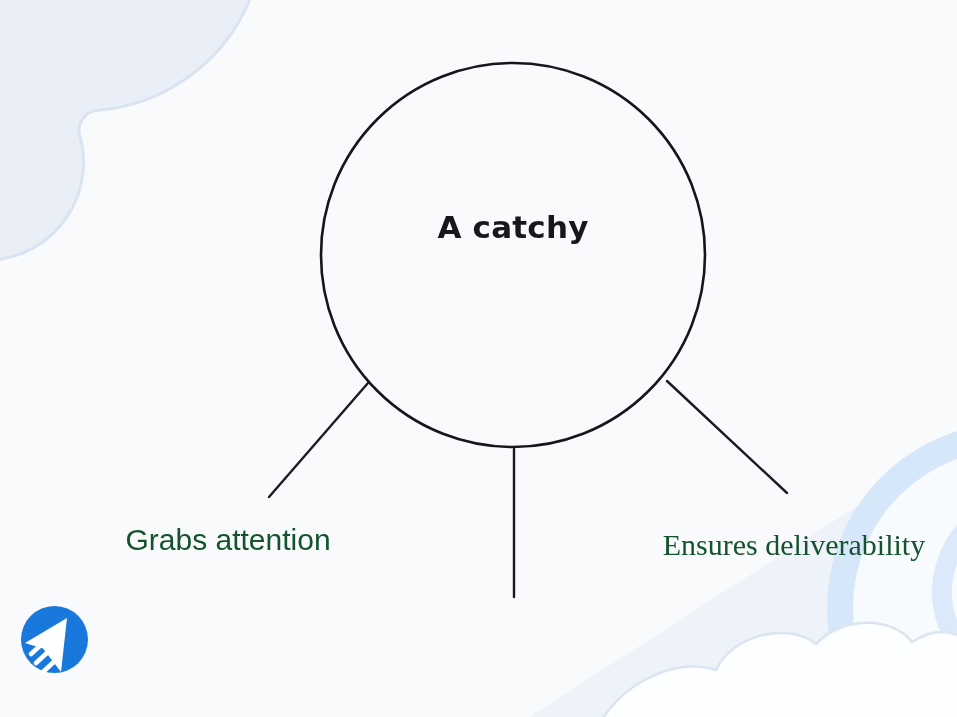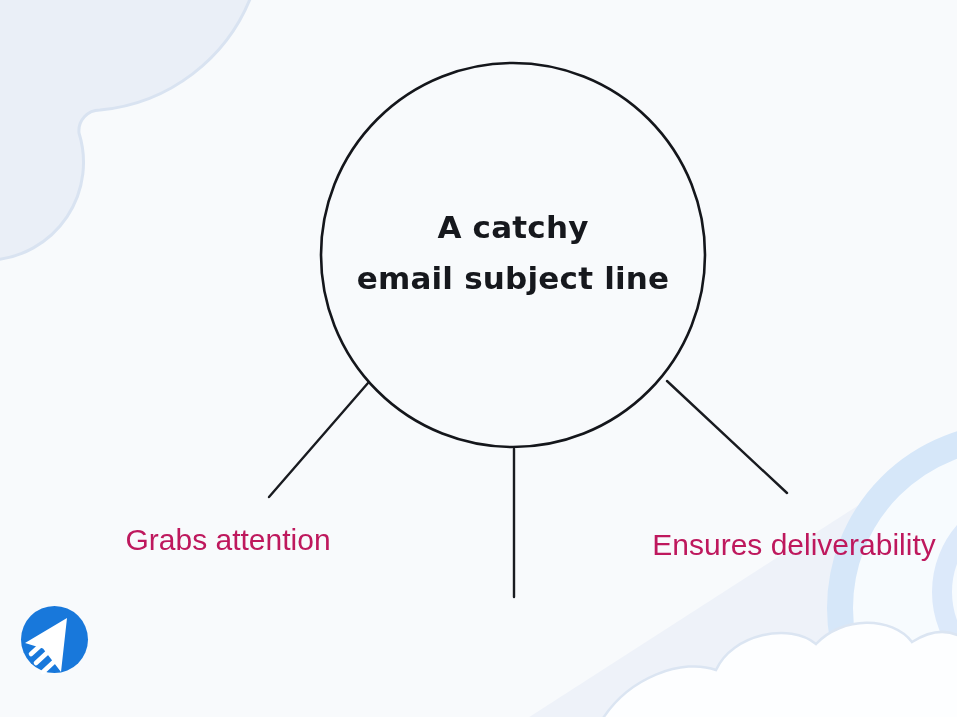--- a/index.html
+++ b/index.html
@@ -35,25 +35,25 @@
     color: #16181d;
     letter-spacing: 0.2px;
   }
   .branch-label {
     position: absolute;
     transform: translate(-50%, -50%);
     white-space: nowrap;
     font-family: "Liberation Sans", sans-serif;
     font-weight: 400;
     font-size: 30px;
-    color: #be185d;
+    color: #14532d;
   }
   .branch-label.b1 { left: 228px; top: 540px; }
   .branch-label.b2 { left: 517px; top: 643px; }
-  .branch-label.b3 { left: 794px; top: 545px; }
+  .branch-label.b3 { left: 794px; top: 545px; font-family: Liberation Serif, serif; }
   svg.logo {
     position: absolute;
     left: 21px;
     top: 606px;
     width: 67px;
     height: 67px;
     overflow: visible;
   }
 </style>
 </head>
@@ -84,21 +84,20 @@
 
   <svg class="map" viewBox="0 0 957 717">
     <circle cx="513" cy="255" r="192" fill="none" stroke="#14161b" stroke-width="2.6"></circle>
     <line x1="368" y1="383" x2="269" y2="497" stroke="#191b20" stroke-width="2.4" stroke-linecap="round"></line>
     <line x1="514" y1="449" x2="514" y2="597" stroke="#191b20" stroke-width="2.4" stroke-linecap="round"></line>
     <line x1="667" y1="381" x2="787" y2="493" stroke="#191b20" stroke-width="2.4" stroke-linecap="round"></line>
   </svg>
 
   <div class="center-label">
     <div>A catchy</div>
-    <div>email subject line</div>
   </div>
 
   <div class="branch-label b1">Grabs attention</div>
   <div class="branch-label b3">Ensures deliverability</div>
 
   <svg class="logo" viewBox="0 0 67 67">
     <circle cx="33.5" cy="33.5" r="33.5" fill="#1878db"></circle>
     <path d="M 46 12 L 4 37 L 22 42.5 L 40 66 Z" fill="#ffffff"></path>
     <g stroke="#ffffff" stroke-width="4.6" stroke-linecap="round">
       <line x1="10" y1="48" x2="21" y2="38"></line>

